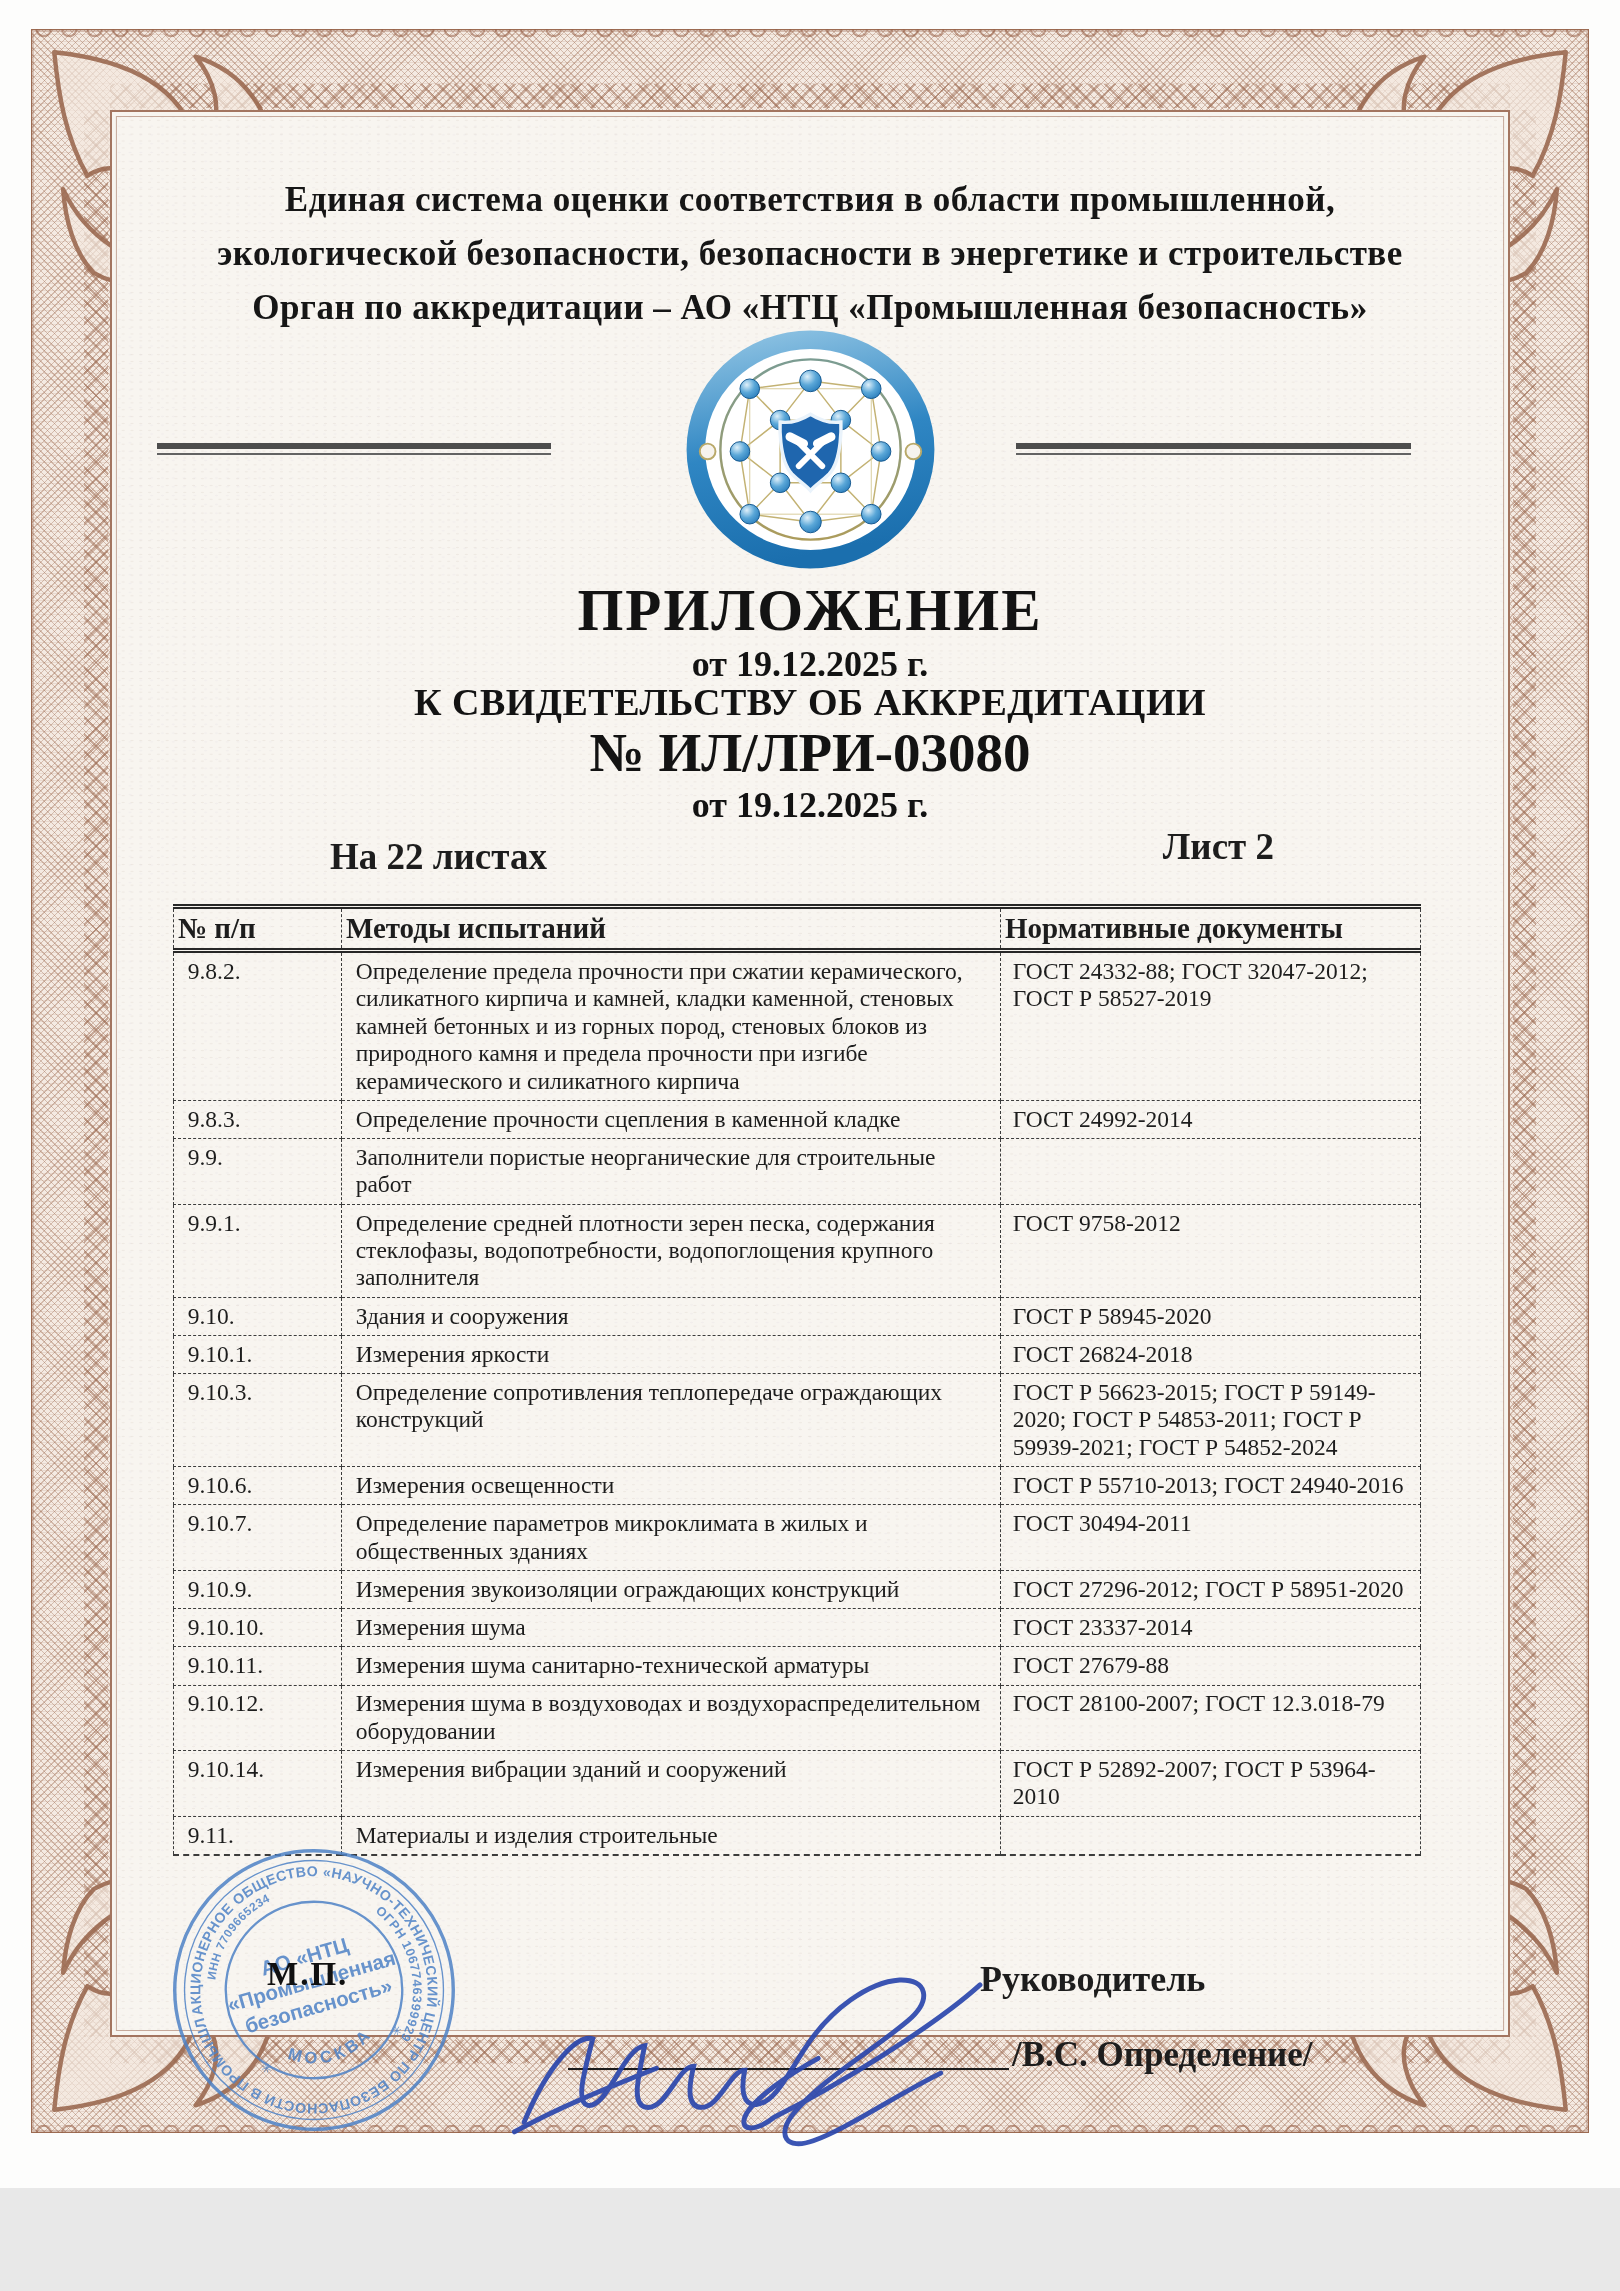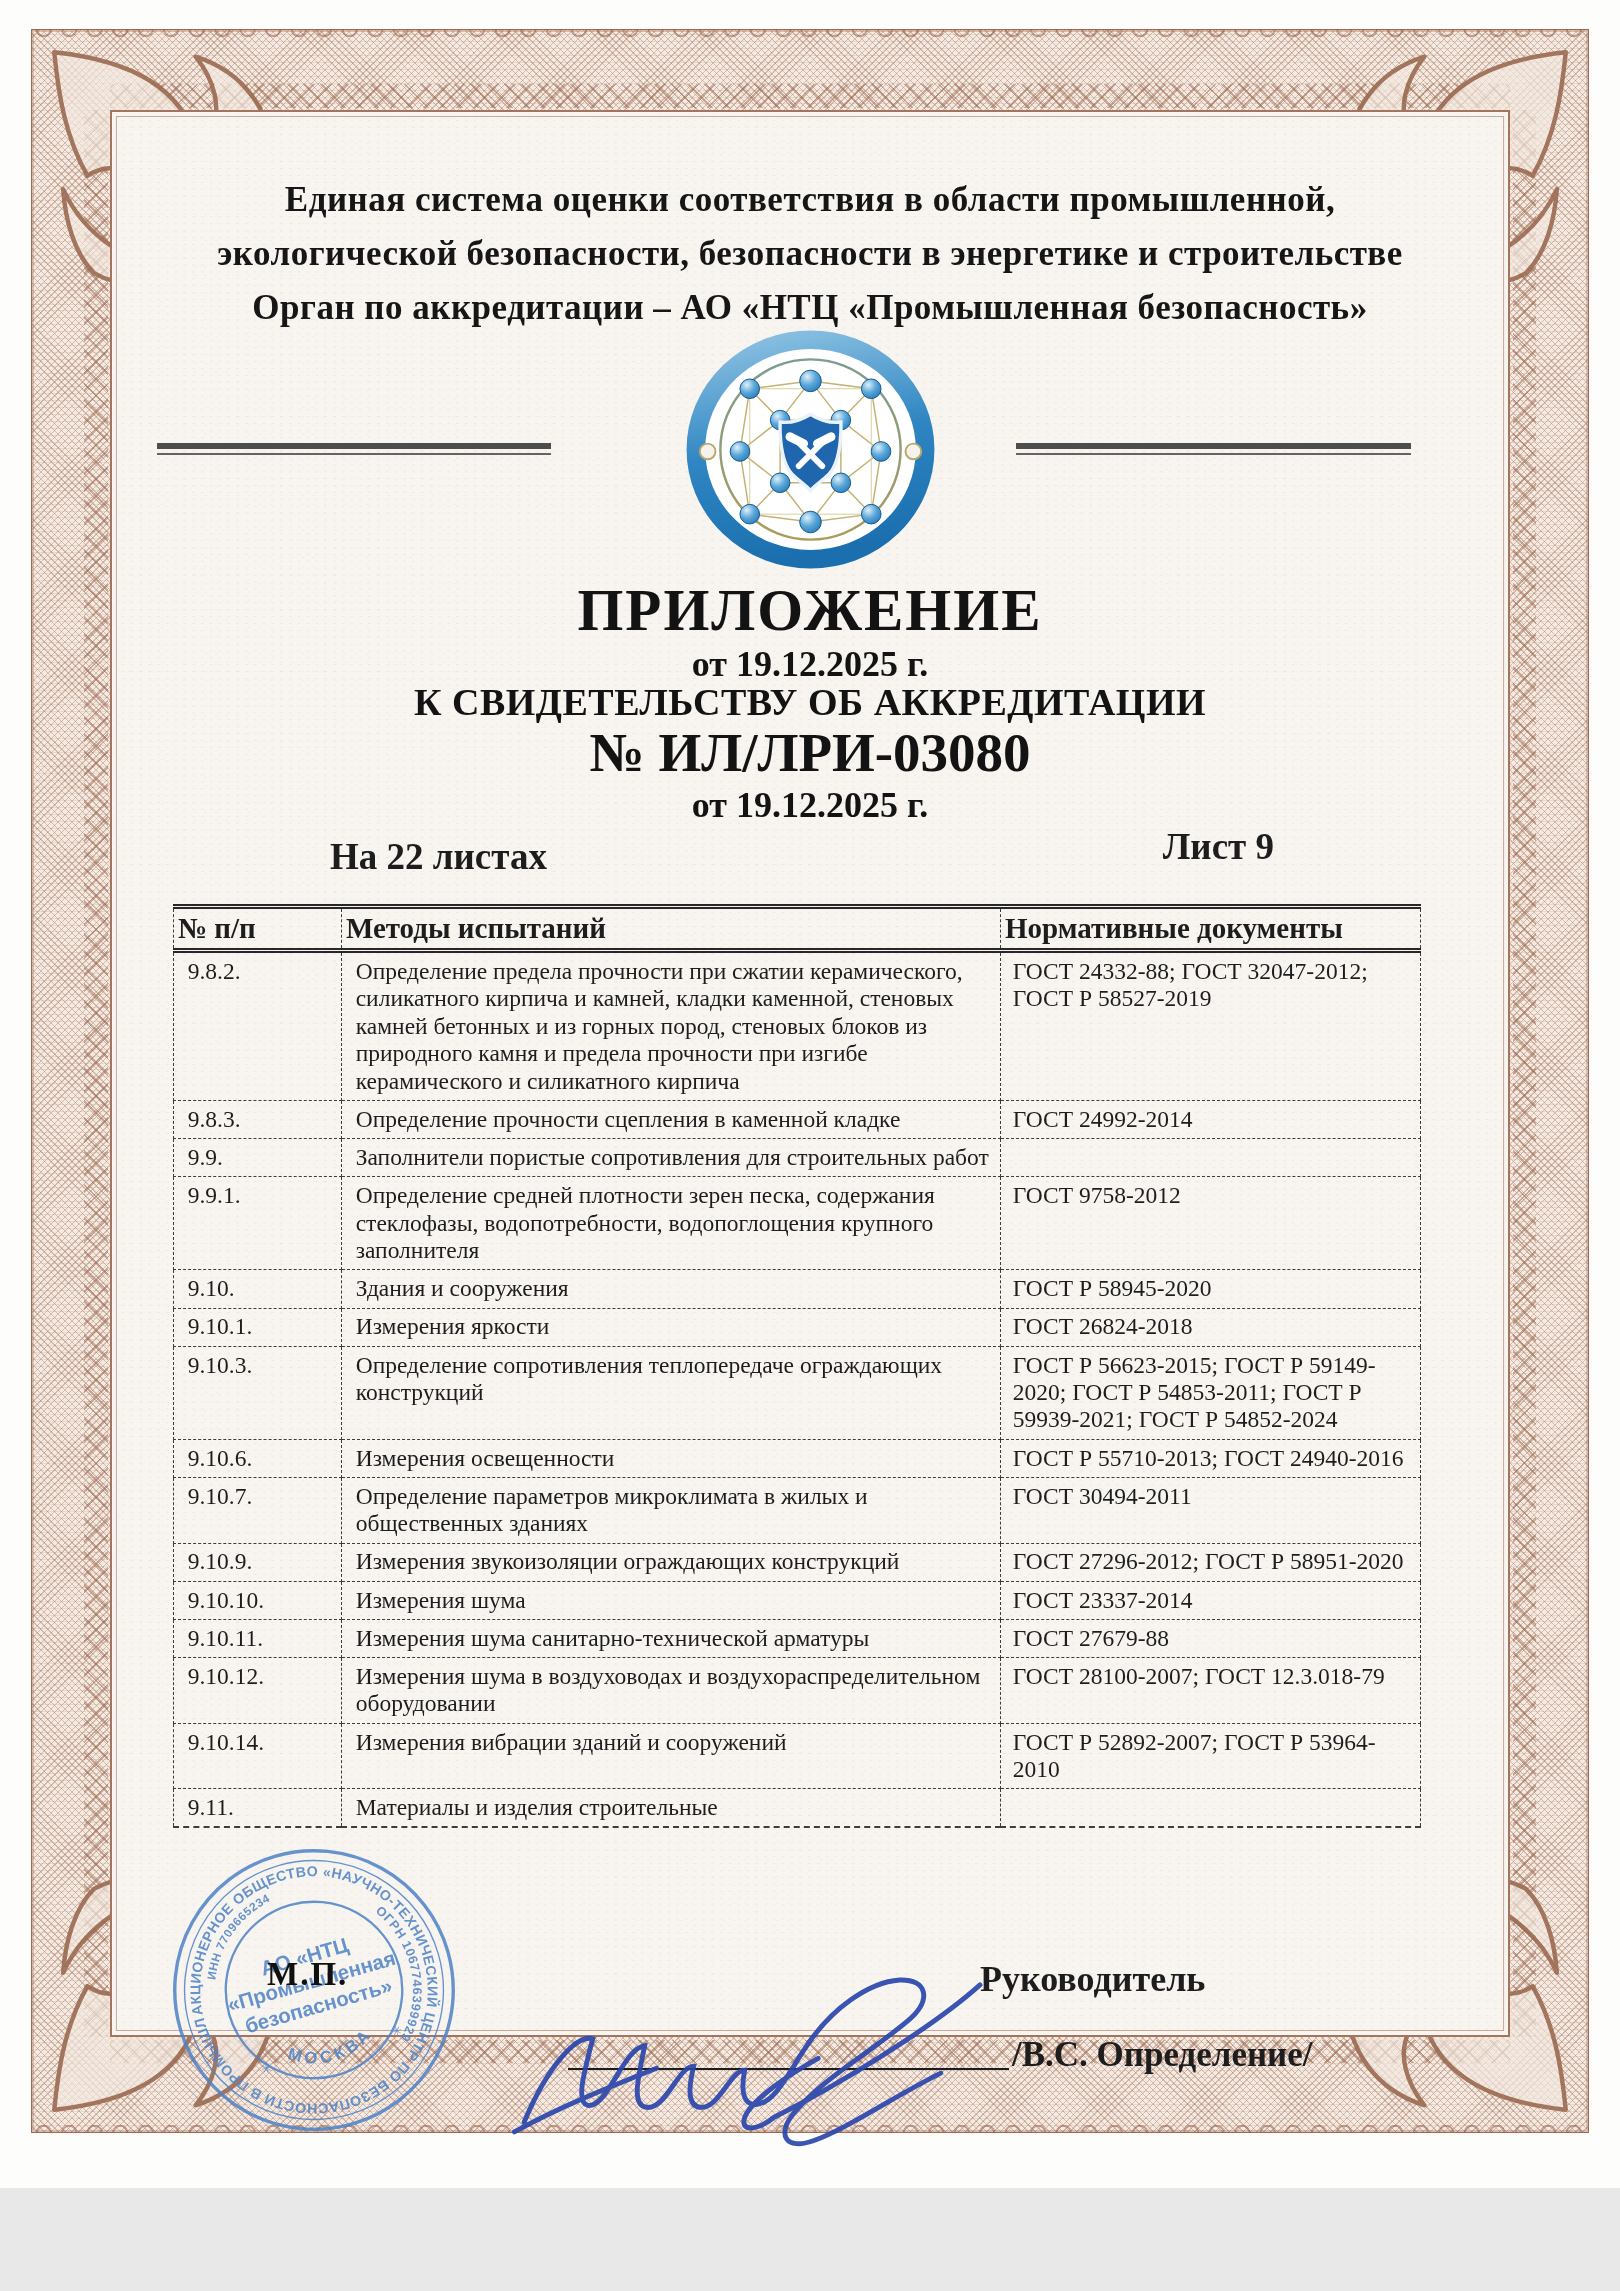--- a/index.html
+++ b/index.html
@@ -210,21 +210,21 @@
       <path d="M21,-13 L7,-6" stroke-width="9"></path>
     </g>
   </svg>
 
   <div class="tline t-appendix">ПРИЛОЖЕНИЕ</div>
   <div class="tline t-date1">от 19.12.2025 г.</div>
   <div class="tline t-cert">К СВИДЕТЕЛЬСТВУ ОБ АККРЕДИТАЦИИ</div>
   <div class="tline t-number">№ ИЛ/ЛРИ-03080</div>
   <div class="tline t-date2">от 19.12.2025 г.</div>
   <div class="sheets">На 22 листах</div>
-  <div class="sheetno">Лист 9</div>
+  <div class="sheetno">Лист 2</div>
 
   <table class="methods">
     <colgroup>
         <col style="width:168px">
         <col style="width:659px">
         <col style="width:420px">
       </colgroup>
     <thead>
       <tr>
         <th>№ п/п</th>
@@ -238,21 +238,21 @@
           <td>Определение предела прочности при сжатии керамического, силикатного кирпича и камней, кладки каменной, стеновых камней бетонных и из горных пород, стеновых блоков из природного камня и предела прочности при изгибе керамического и силикатного кирпича</td>
           <td class="docs">ГОСТ 24332-88; ГОСТ 32047-2012; ГОСТ Р 58527-2019</td>
         </tr>
       <tr>
           <td class="num">9.8.3.</td>
           <td>Определение прочности сцепления в каменной кладке</td>
           <td class="docs">ГОСТ 24992-2014</td>
         </tr>
       <tr>
           <td class="num">9.9.</td>
-          <td>Заполнители пористые сопротивления для строительных работ</td>
+          <td>Заполнители пористые неорганические для строительные работ</td>
           <td class="docs"></td>
         </tr>
       <tr>
           <td class="num">9.9.1.</td>
           <td>Определение средней плотности зерен песка, содержания стеклофазы, водопотребности, водопоглощения крупного заполнителя</td>
           <td class="docs">ГОСТ 9758-2012</td>
         </tr>
       <tr>
           <td class="num">9.10.</td>
           <td>Здания и сооружения</td>

